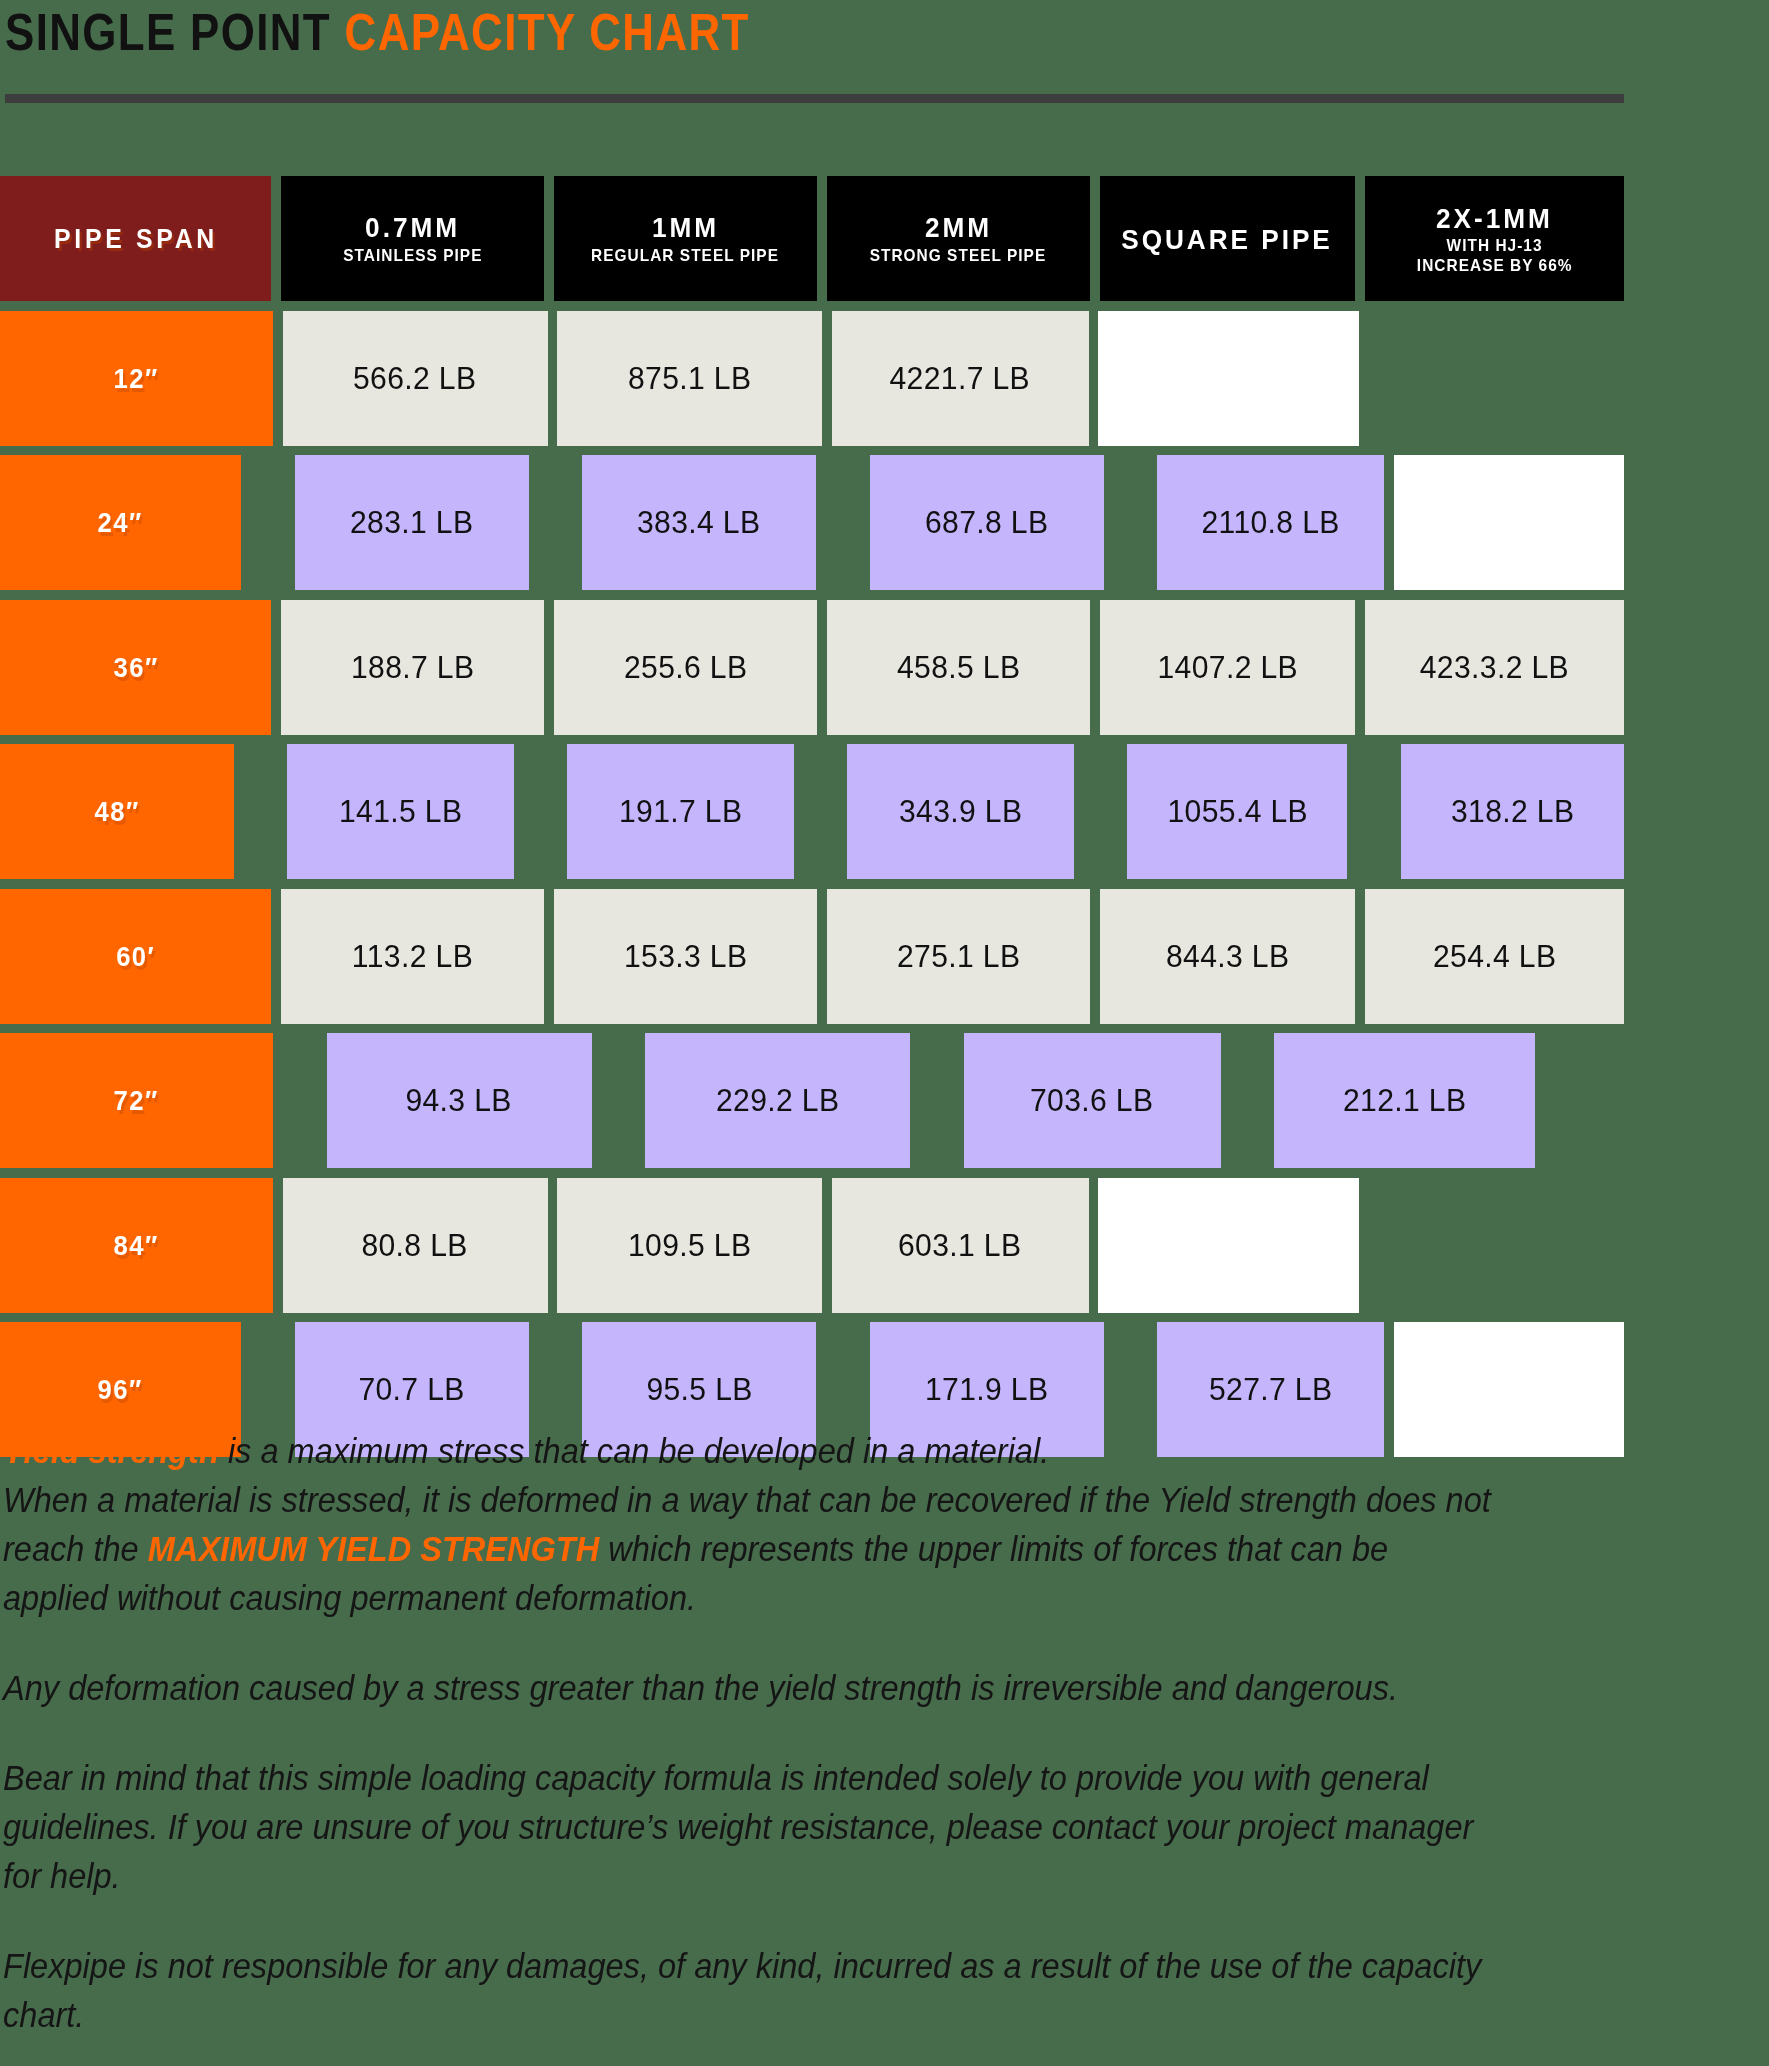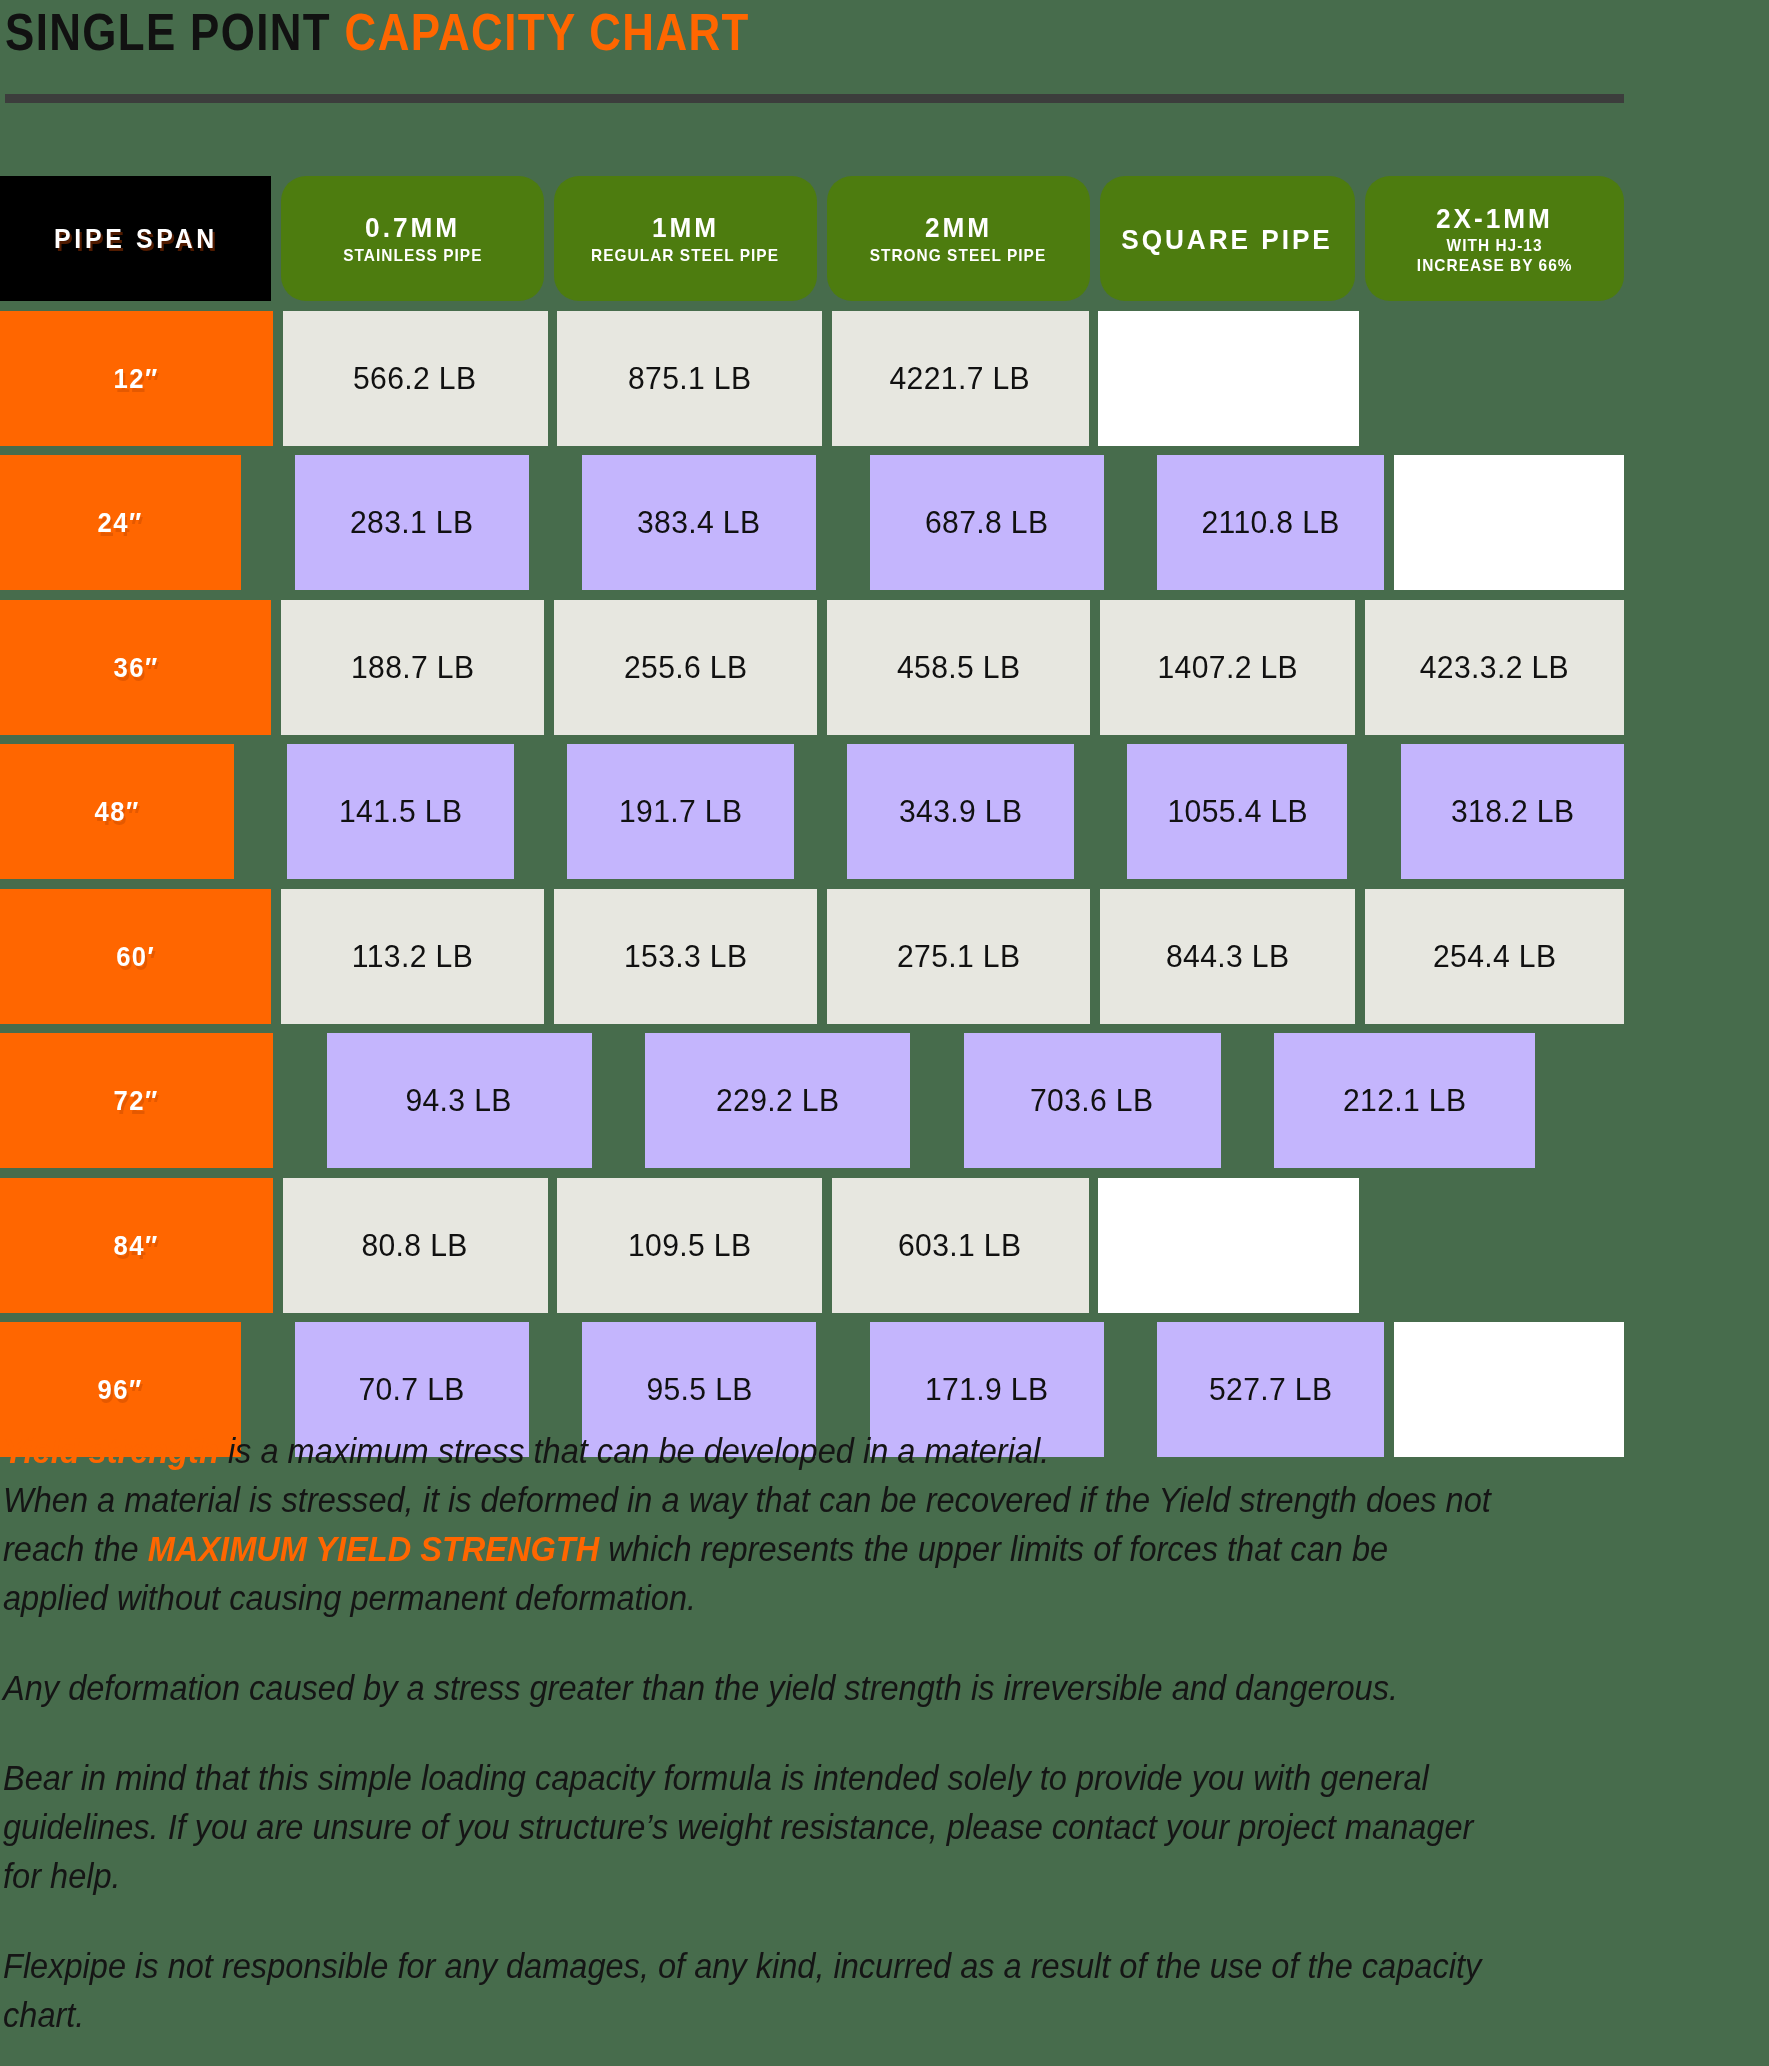--- a/index.html
+++ b/index.html
@@ -82,26 +82,25 @@
   
   .c-span  { width: 273px; }
   .c-data  { width: 265px; }
   .c-sq    { width: 257px; }
   .c-last  { width: 261px; }
 
   
   .header-row .cell { height: 125px; }
 
   .hd-span {
+    background: #7f1d1d;
+    justify-content: center;
+  }
+  .hd-dark {
     background: #000000;
-    justify-content: center;
-  }
-  .hd-dark {
-    background: #4d7c0f;
-    border-radius: 25px;
   }
   .hd-title {
     font-family: "Liberation Sans Narrow", "Liberation Sans", sans-serif;
     font-weight: 700;
     font-size: 28.5px;
     line-height: 32px;
     letter-spacing: 3.2px;
     color: #FFFFFF;
     transform: scaleX(0.92);
   }

